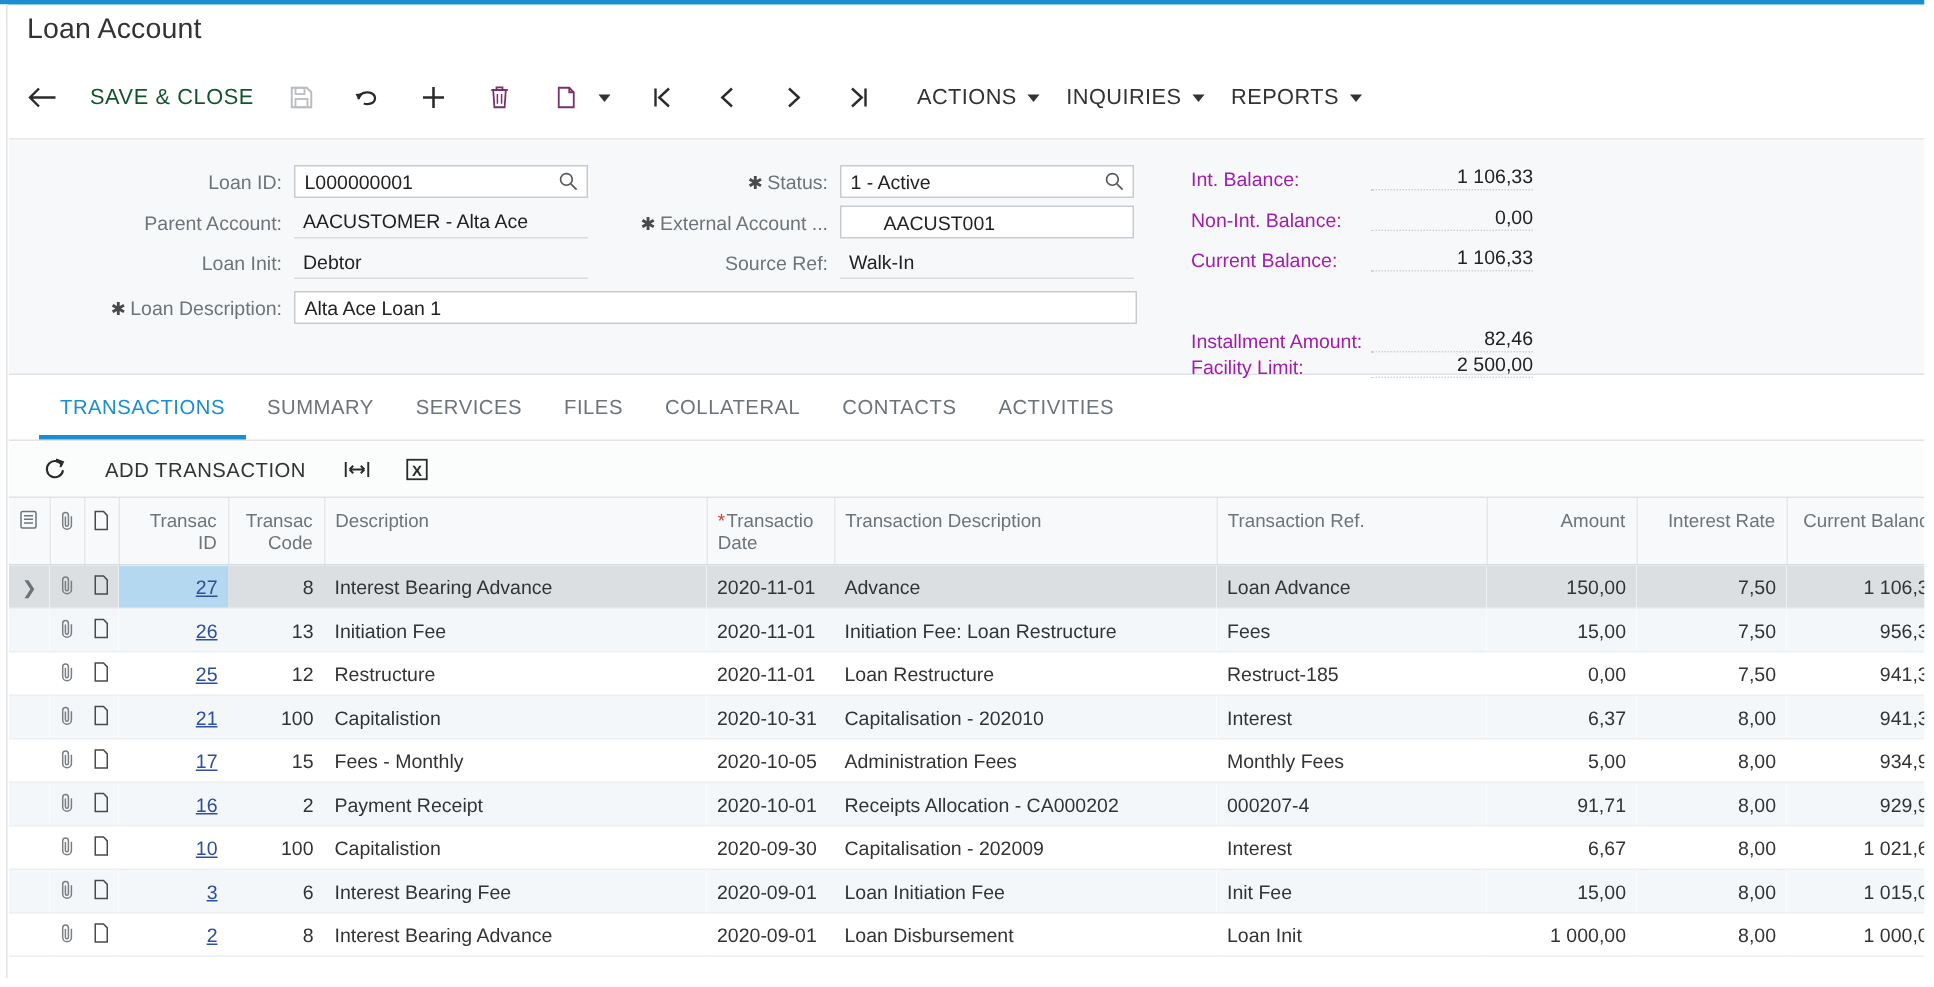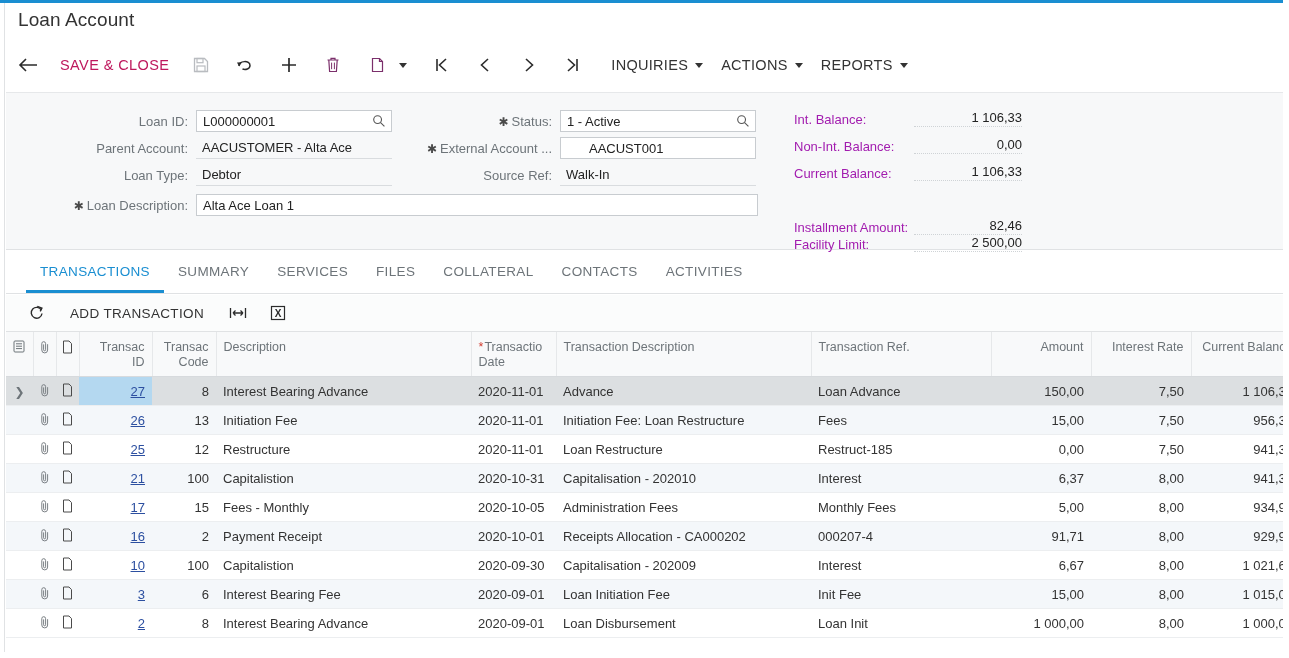--- a/index.html
+++ b/index.html
@@ -57,21 +57,21 @@
   }
   .tb-icon { width: 44px; }
   .tb-icon svg { display:block; }
   .tb-text {
     padding: 0 10px;
     font-size: 14.5px;
     letter-spacing: 0.4px;
     color: #333;
     white-space: nowrap;
   }
-  .tb-text.disabled { color: #be185d; cursor: default; }
+  .tb-text.disabled { color: #14532d; cursor: default; }
   .tb-menu {
     padding: 0 8px 0 10px;
     font-size: 14.5px; letter-spacing:0.3px;
     color: #333; white-space: nowrap;
     display:flex; align-items:center; gap:7px;
   }
   .caret {
     width: 0; height: 0;
     border-left: 4.5px solid transparent;
     border-right: 4.5px solid transparent;
@@ -296,25 +296,25 @@
           <path d="M5 2 L11.5 8 L5 14" fill="none" stroke="#2b2b2b" stroke-width="1.6"></path>
         </svg>
     </div>
     <div class="tb-item tb-icon" title="Last">
       <svg width="16" height="16" viewBox="0 0 16 16">
           <path d="M12 2 V14 M3 2 L9.5 8 L3 14" fill="none" stroke="#2b2b2b" stroke-width="1.6"></path>
         </svg>
     </div>
     <div class="tb-sep"></div>
     <div class="tb-item tb-menu">
+      <span>ACTIONS</span>
+      <span class="caret"></span>
+    </div>
+    <div class="tb-item tb-menu">
       <span>INQUIRIES</span>
-      <span class="caret"></span>
-    </div>
-    <div class="tb-item tb-menu">
-      <span>ACTIONS</span>
       <span class="caret"></span>
     </div>
     <div class="tb-item tb-menu">
       <span>REPORTS</span>
       <span class="caret"></span>
     </div>
   </div>
 
   <div class="form-area">
 
@@ -330,21 +330,21 @@
         </span>
       </div>
     </div>
     <div class="fld" style="left:0; top:44px;">
       <span class="fld-label" style="width:182px;">Parent Account:</span>
       <div class="ctrl underline" style="margin-left:8px; width:196px;">
         <span>AACUSTOMER - Alta Ace</span>
       </div>
     </div>
     <div class="fld" style="left:0; top:71px;">
-      <span class="fld-label" style="width:182px;">Loan Type:</span>
+      <span class="fld-label" style="width:182px;">Loan Init:</span>
       <div class="ctrl underline" style="margin-left:8px; width:196px;">
         <span>Debtor</span>
       </div>
     </div>
     <div class="fld" style="left:0; top:101px;">
       <span class="fld-label" style="width:182px;">
         <span class="req-star">✱</span><span>Loan Description:</span>
       </span>
       <div class="ctrl box" style="margin-left:8px; width:562px;">
         <span>Alta Ace Loan 1</span>

